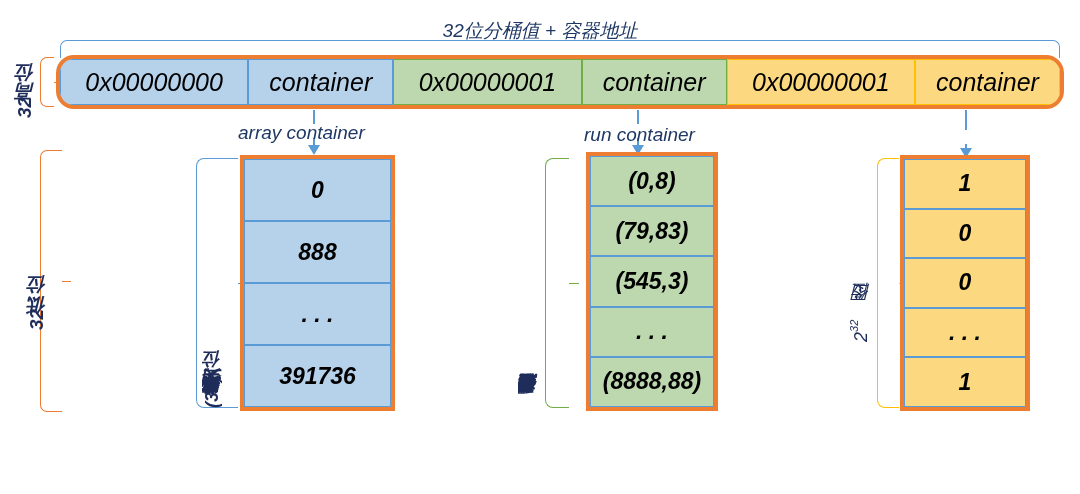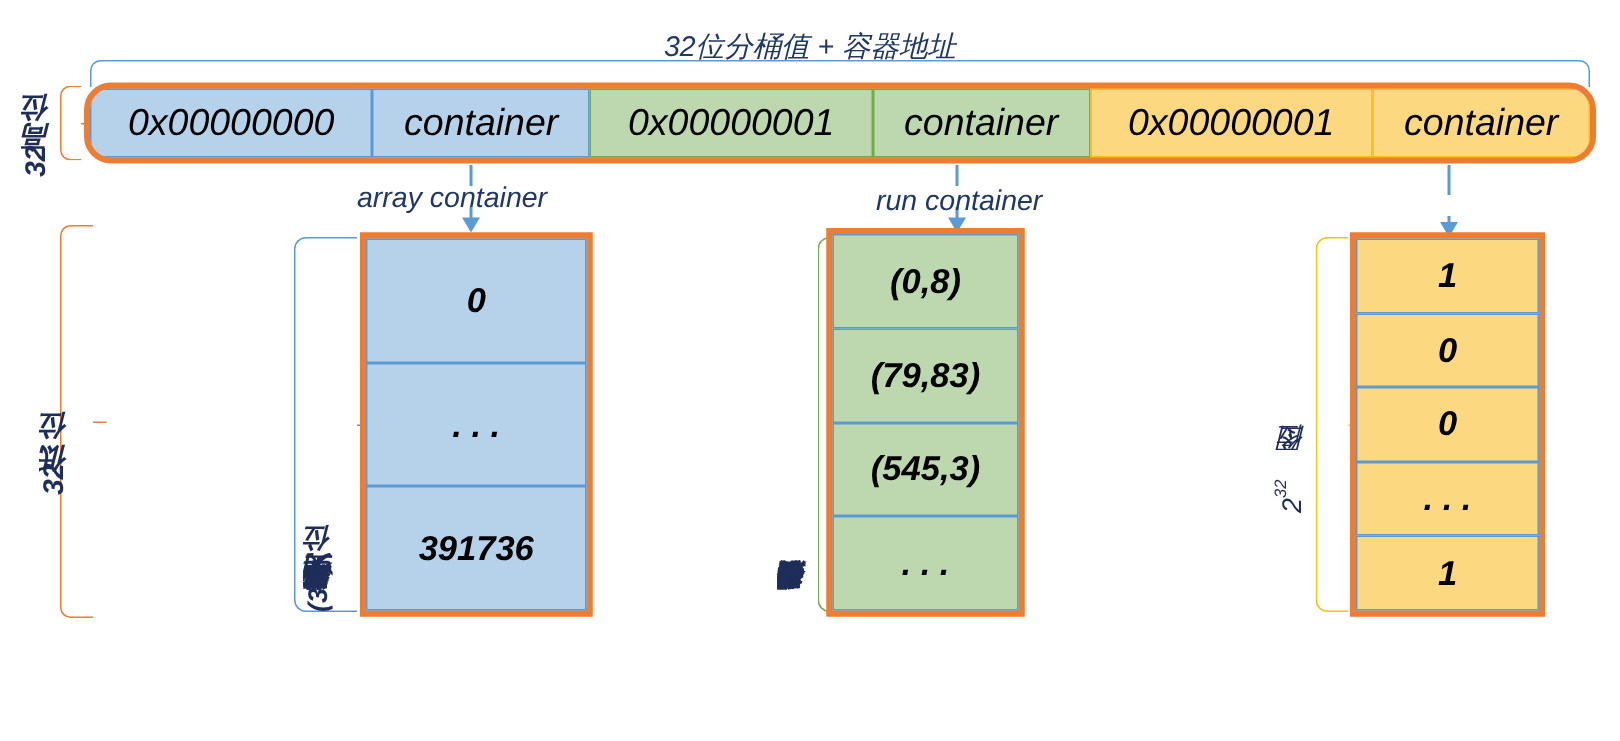--- a/index.html
+++ b/index.html
@@ -83,21 +83,21 @@
     font-size:23px; color:#000; font-weight:bold;
     border:1.8px solid #5B9BD5;
     margin:0;
   }
   .cbox.blue  { }
   .cbox.blue  .crow { background:#B6D1EA; }
   .cbox.green .crow { background:#BDD7AE; }
   .cbox.gold  .crow { background:#FCD980; }
 
   #box-array  { left:240px; top:155px; width:155px; height:256px; }
-  #box-run    { left:551px; top:152px; width:132px; height:259px; }
+  #box-run    { left:586px; top:152px; width:132px; height:259px; }
   #box-bitmap { left:900px; top:155px; width:130px; height:256px; }
 
   
   .boxtitle { font-size:19px; color:#1f3864; white-space:nowrap;text-align:center; }
   #title-array  { left:238px; top:122px; }
   #title-run    { left:568px; top:124px;margin-left:16px; }
   #title-bitmap { left:893px; top:128px; }
 
   
   .arrowline { width:0; border-left:2px solid #5B9BD5; }
@@ -184,33 +184,35 @@
 
   <div class="abs boxtitle" id="title-array">array  container</div>
   <div class="abs boxtitle" id="title-run">run  container</div>
 
   <div class="abs sidebracket" id="sb-array">
     <div class="sidetick"></div>
   </div>
   <div class="abs vtext" id="vlabel-array">有序整数数组(类型为32位)</div>
   <div class="abs cbox blue" id="box-array">
     <div class="crow">0</div>
+    <div class="crow">888</div>
     <div class="crow">. . .</div>
     <div class="crow">391736</div>
   </div>
 
   <div class="abs sidebracket" id="sb-run">
     <div class="sidetick"></div>
   </div>
   <div class="abs vtext" id="vlabel-run">连续整数行程长度编码</div>
   <div class="abs cbox green" id="box-run">
     <div class="crow">(0,8)</div>
     <div class="crow">(79,83)</div>
     <div class="crow">(545,3)</div>
     <div class="crow">. . .</div>
+    <div class="crow">(8888,88)</div>
   </div>
 
   <div class="abs sidebracket" id="sb-bitmap">
     <div class="sidetick"></div>
   </div>
   <div class="abs vtext" id="vlabel-bitmap">
     <span>2</span><sup>32</sup>&nbsp;<span>位图</span>
   </div>
   <div class="abs cbox gold" id="box-bitmap">
     <div class="crow">1</div>

